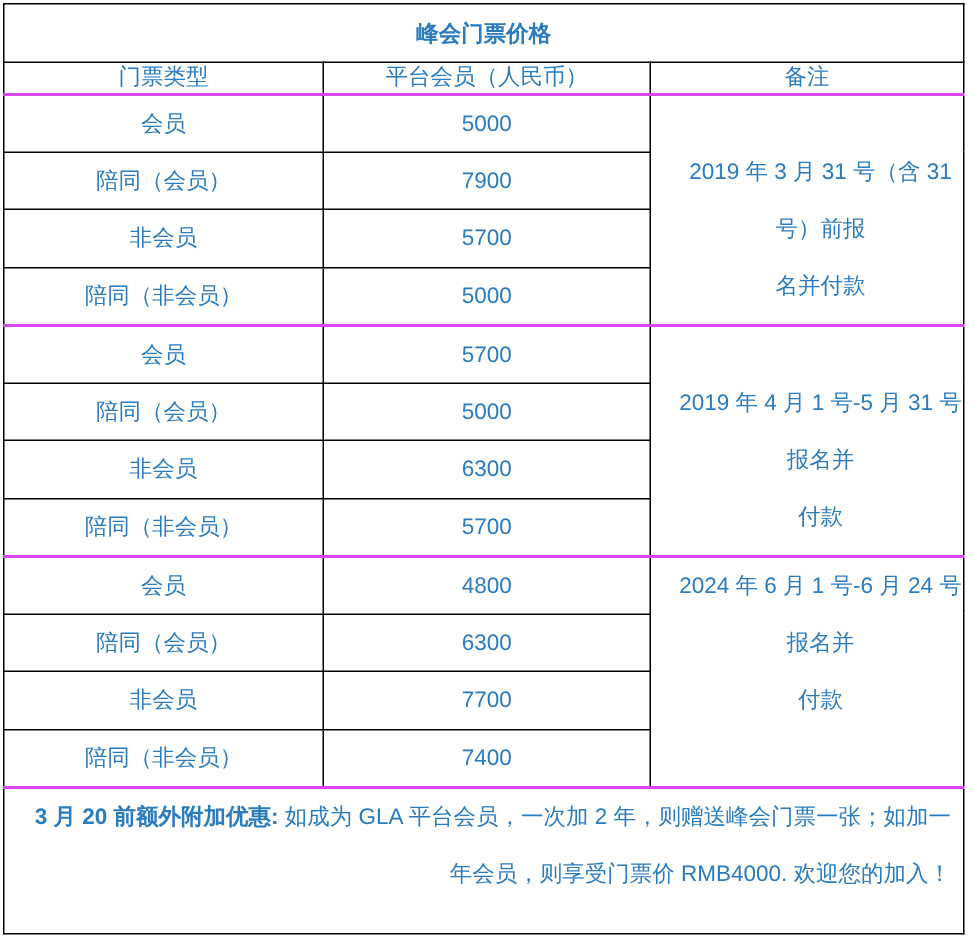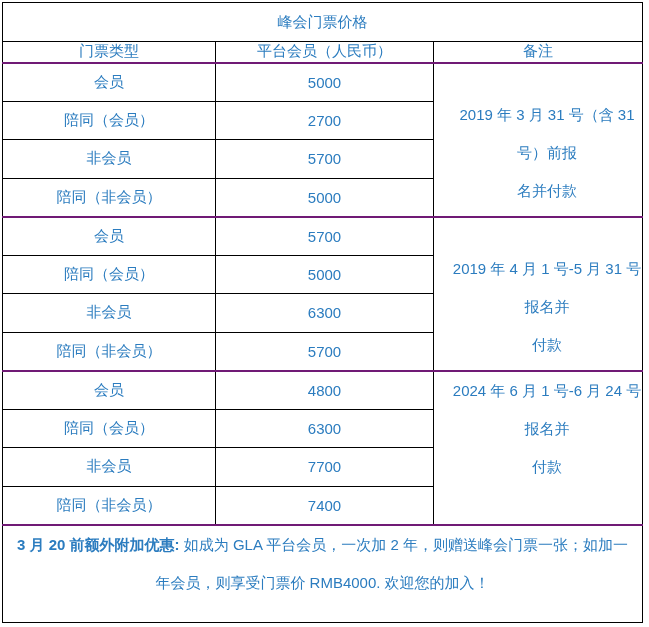--- a/index.html
+++ b/index.html
@@ -31,30 +31,30 @@
     vertical-align: middle;
     padding: 0;
     overflow: hidden;
   }
   tr.row-title  { height: 38px; }
   tr.row-header { height: 20px; font-family: Liberation Mono, monospace; }
   tr.row-data   { height: 37.5px; }
   tr.row-footer { height: 95px; }
 
   
-  tr.thick > td { border-top: 2px solid #701a75; }
+  tr.thick > td { border-top: 2px solid #d946ef; }
 
-  .title-cell { font-weight: normal; }
+  .title-cell { font-weight: bold; }
 
   .note-cell .note-line { line-height: 38px; margin-left: 18px; }
   .note-mid { vertical-align: middle; padding-top: 26px; }
   .note-top { vertical-align: top; }
 
   .footer-cell {
-    text-align: center;
+    text-align: right;
     vertical-align: top;
     line-height: 38px;
     padding: 0 8px;
     margin-top: 40px;
   }
   .footer-cell b { font-weight: bold; }
 </style>
 </head>
 <body>
 
@@ -79,21 +79,21 @@
   <tr class="row-data thick">
     <td>会员</td>
     <td>5000</td>
     <td rowspan="4" class="note-cell note-mid">
       <div class="note-line">2019 年 3 月 31 号（含 31 号）前报</div>
       <div class="note-line">名并付款</div>
     </td>
   </tr>
   <tr class="row-data">
     <td>陪同（会员）</td>
-    <td>2700</td>
+    <td>7900</td>
   </tr>
   <tr class="row-data">
     <td>非会员</td>
     <td>5700</td>
   </tr>
   <tr class="row-data">
     <td>陪同（非会员）</td>
     <td>5000</td>
   </tr>
 

